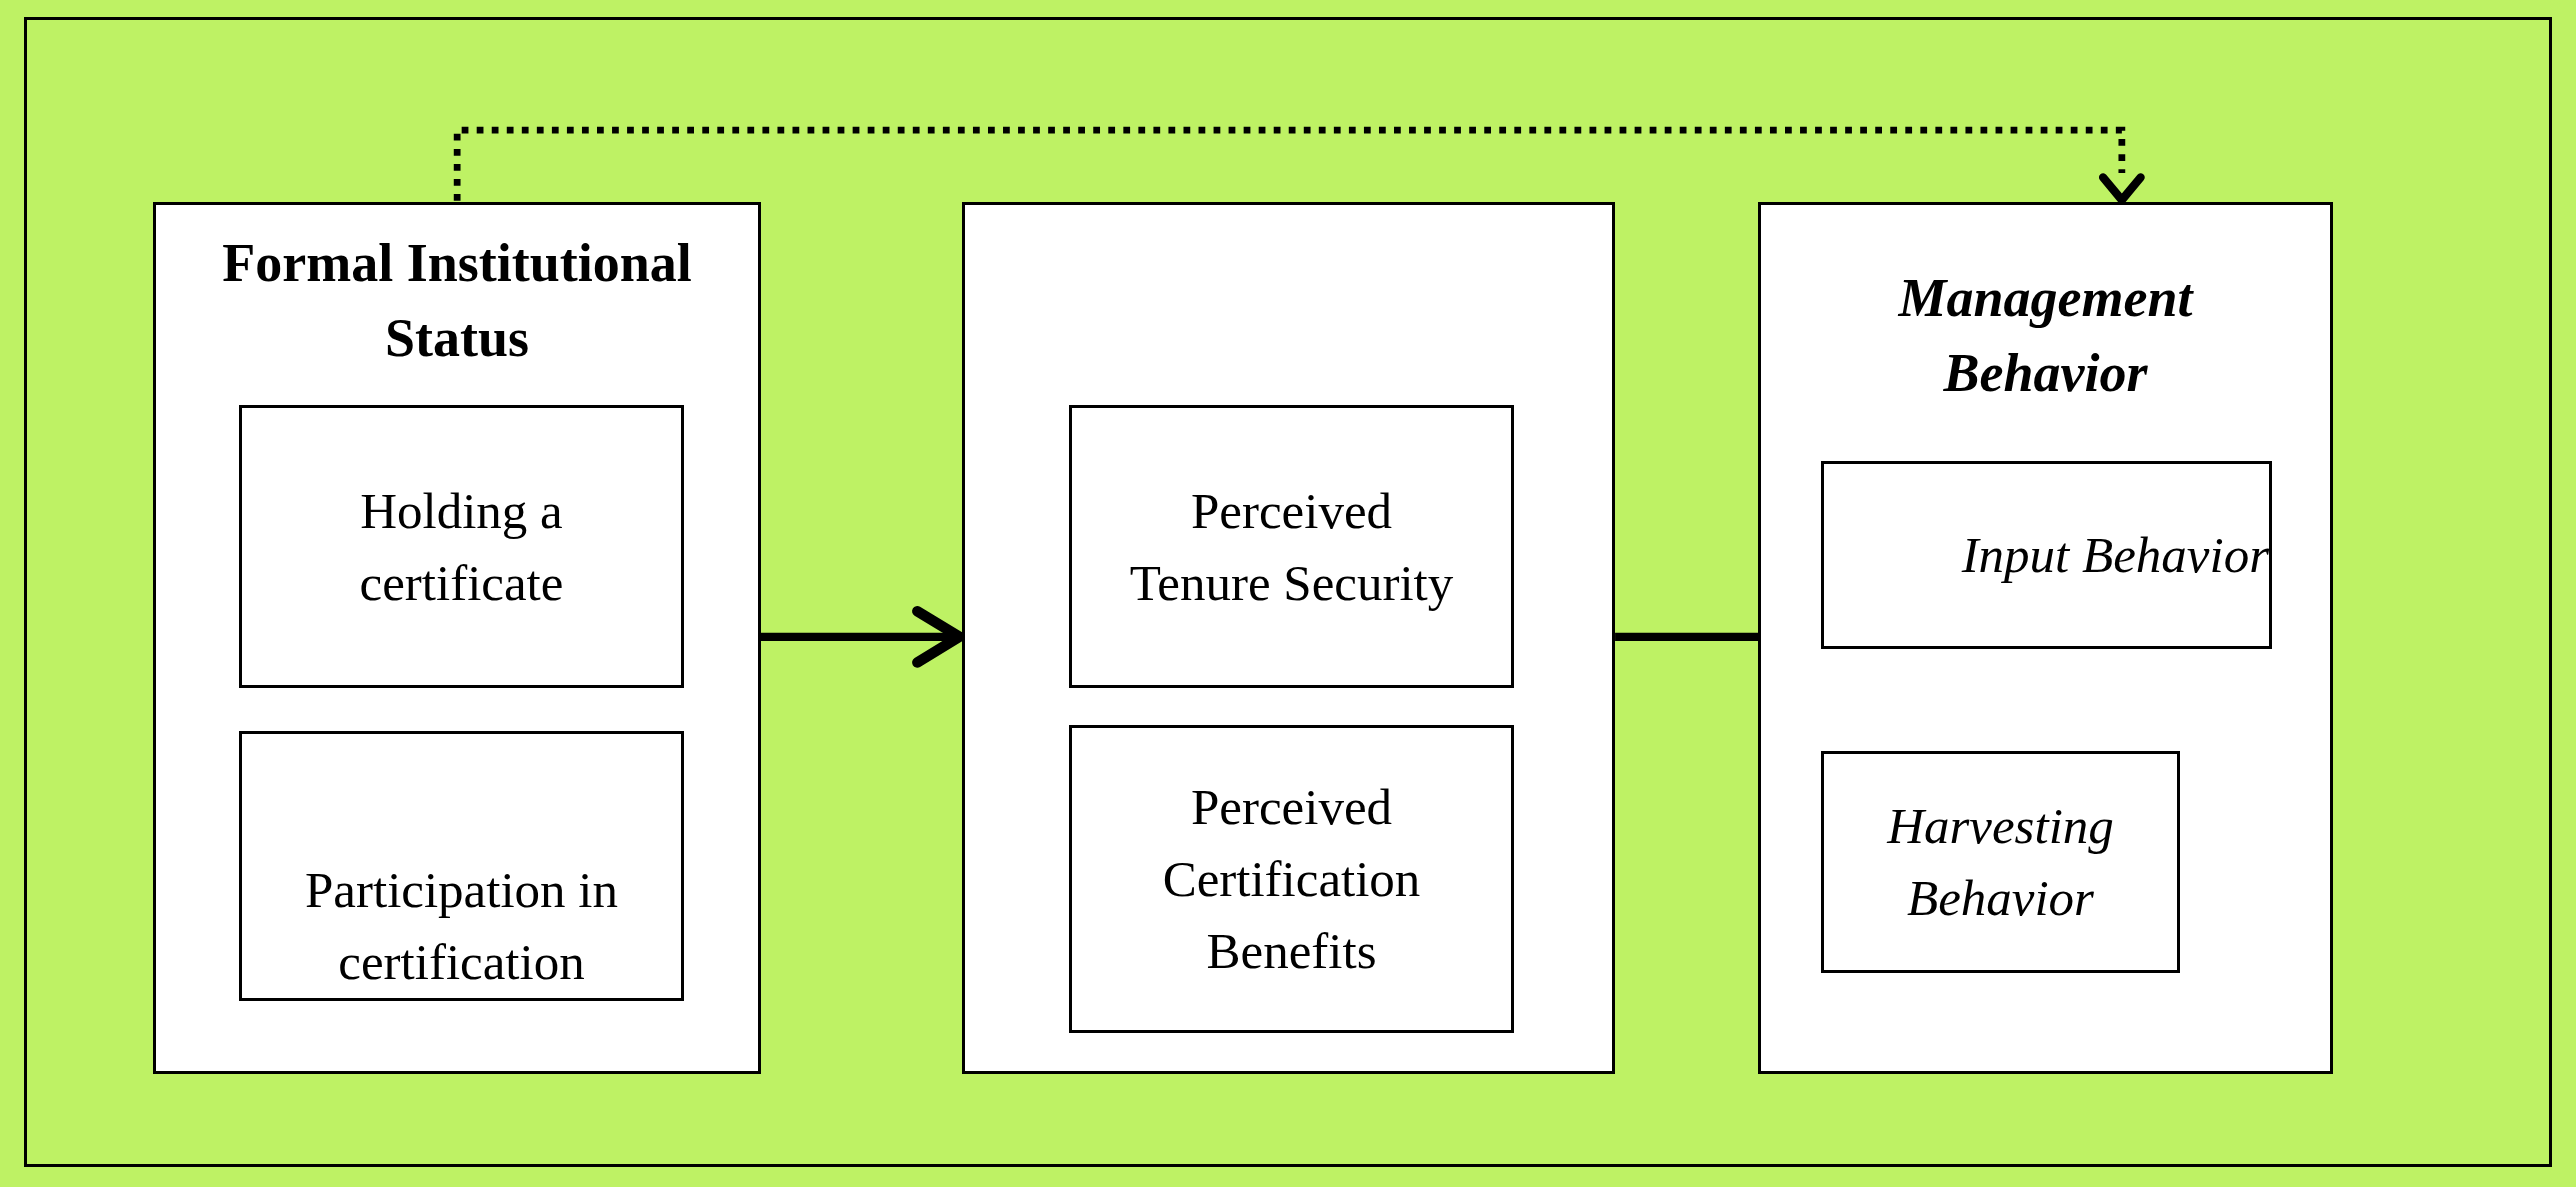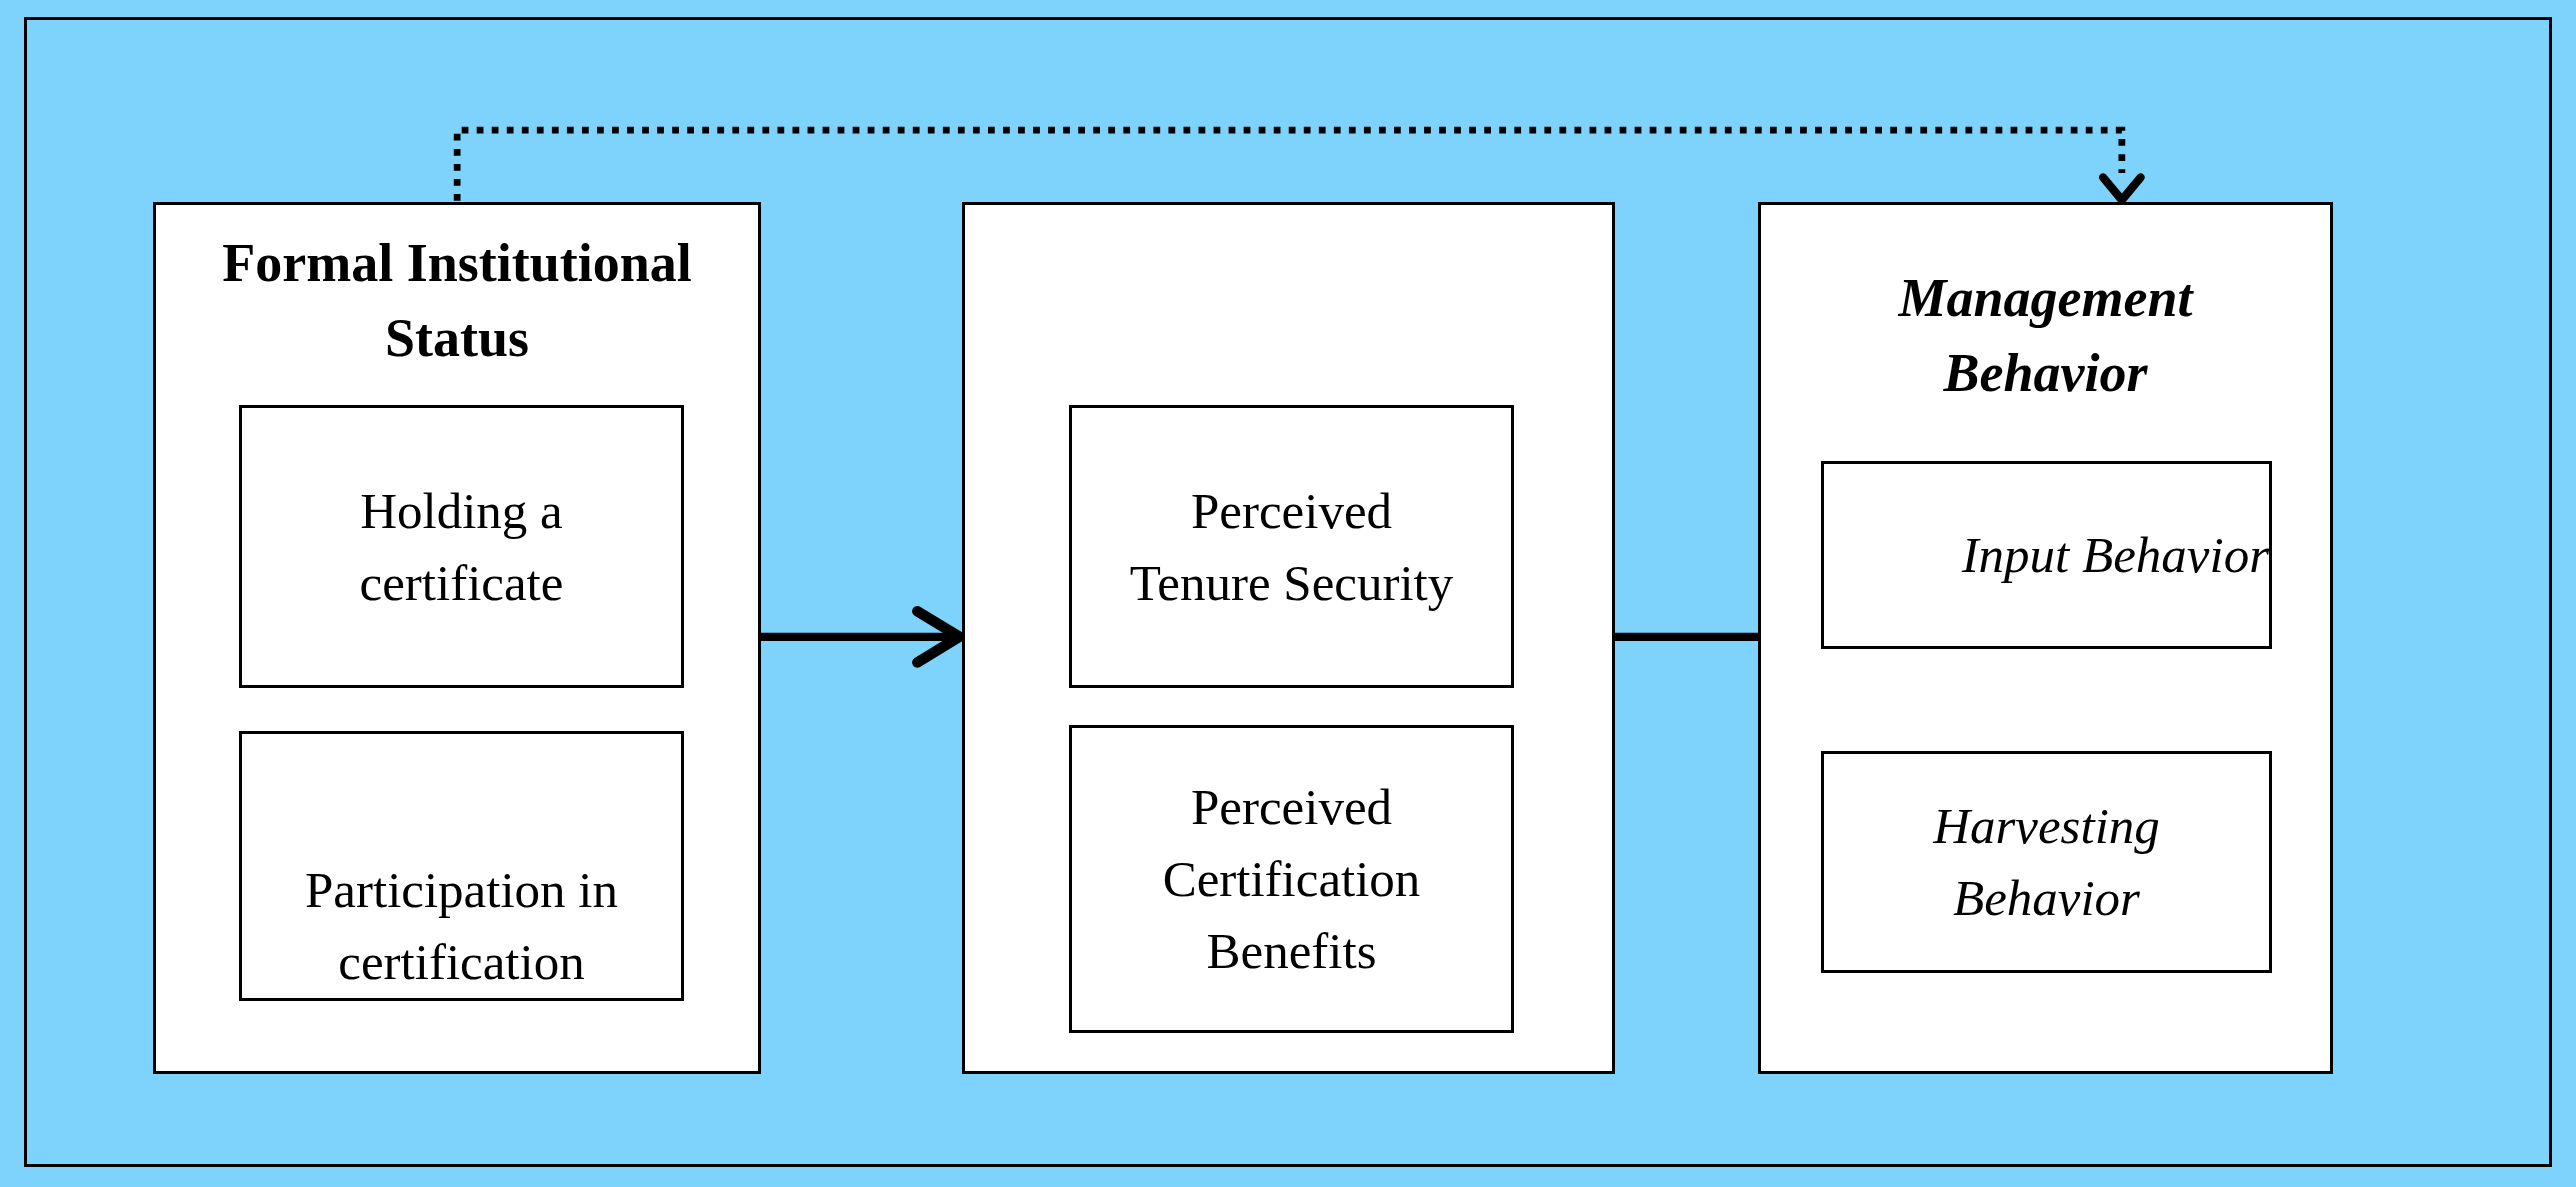--- a/index.html
+++ b/index.html
@@ -4,21 +4,21 @@
 <style>
   html, body {
     margin: 0;
     padding: 0;
     background: #ffffff;
   }
   .canvas {
     position: relative;
     width: 2576px;
     height: 1188px;
-    background: #7dd3fc;
+    background: #bef264;
     font-family: "Liberation Serif", "DejaVu Serif", serif;
     color: #000000;
     overflow: hidden;
   }
   .outer-border {
     position: absolute;
     left: 24px;
     top: 16.5px;
     width: 2528px;
     height: 1150px;
@@ -67,21 +67,21 @@
     white-space: pre-line;
   }
   
   .panel-1 .sub-box.top    { left: 83px; top: 200px; width: 445px; height: 283px; align-items: center; }
   .panel-1 .sub-box.bottom { left: 83px; top: 526px; width: 445px; height: 270px; align-items: flex-end; }
   
   .panel-2 .sub-box.top    { left: 104px; top: 200px; width: 445px; height: 283px; }
   .panel-2 .sub-box.bottom { left: 104px; top: 520px; width: 445px; height: 308px; }
   
   .panel-3 .sub-box.top    { left: 60px;  top: 256px; width: 451px; height: 188px; justify-content: flex-end; }
-  .panel-3 .sub-box.bottom { left: 60px;  top: 546px; width: 451px; height: 222px; }
+  .panel-3 .sub-box.bottom { left: 60px;  top: 546px; width: 359px; height: 222px; }
 
   .connector-layer {
     position: absolute;
     left: 0;
     top: 0;
     width: 2576px;
     height: 1188px;
     pointer-events: none;
   }
 </style>

